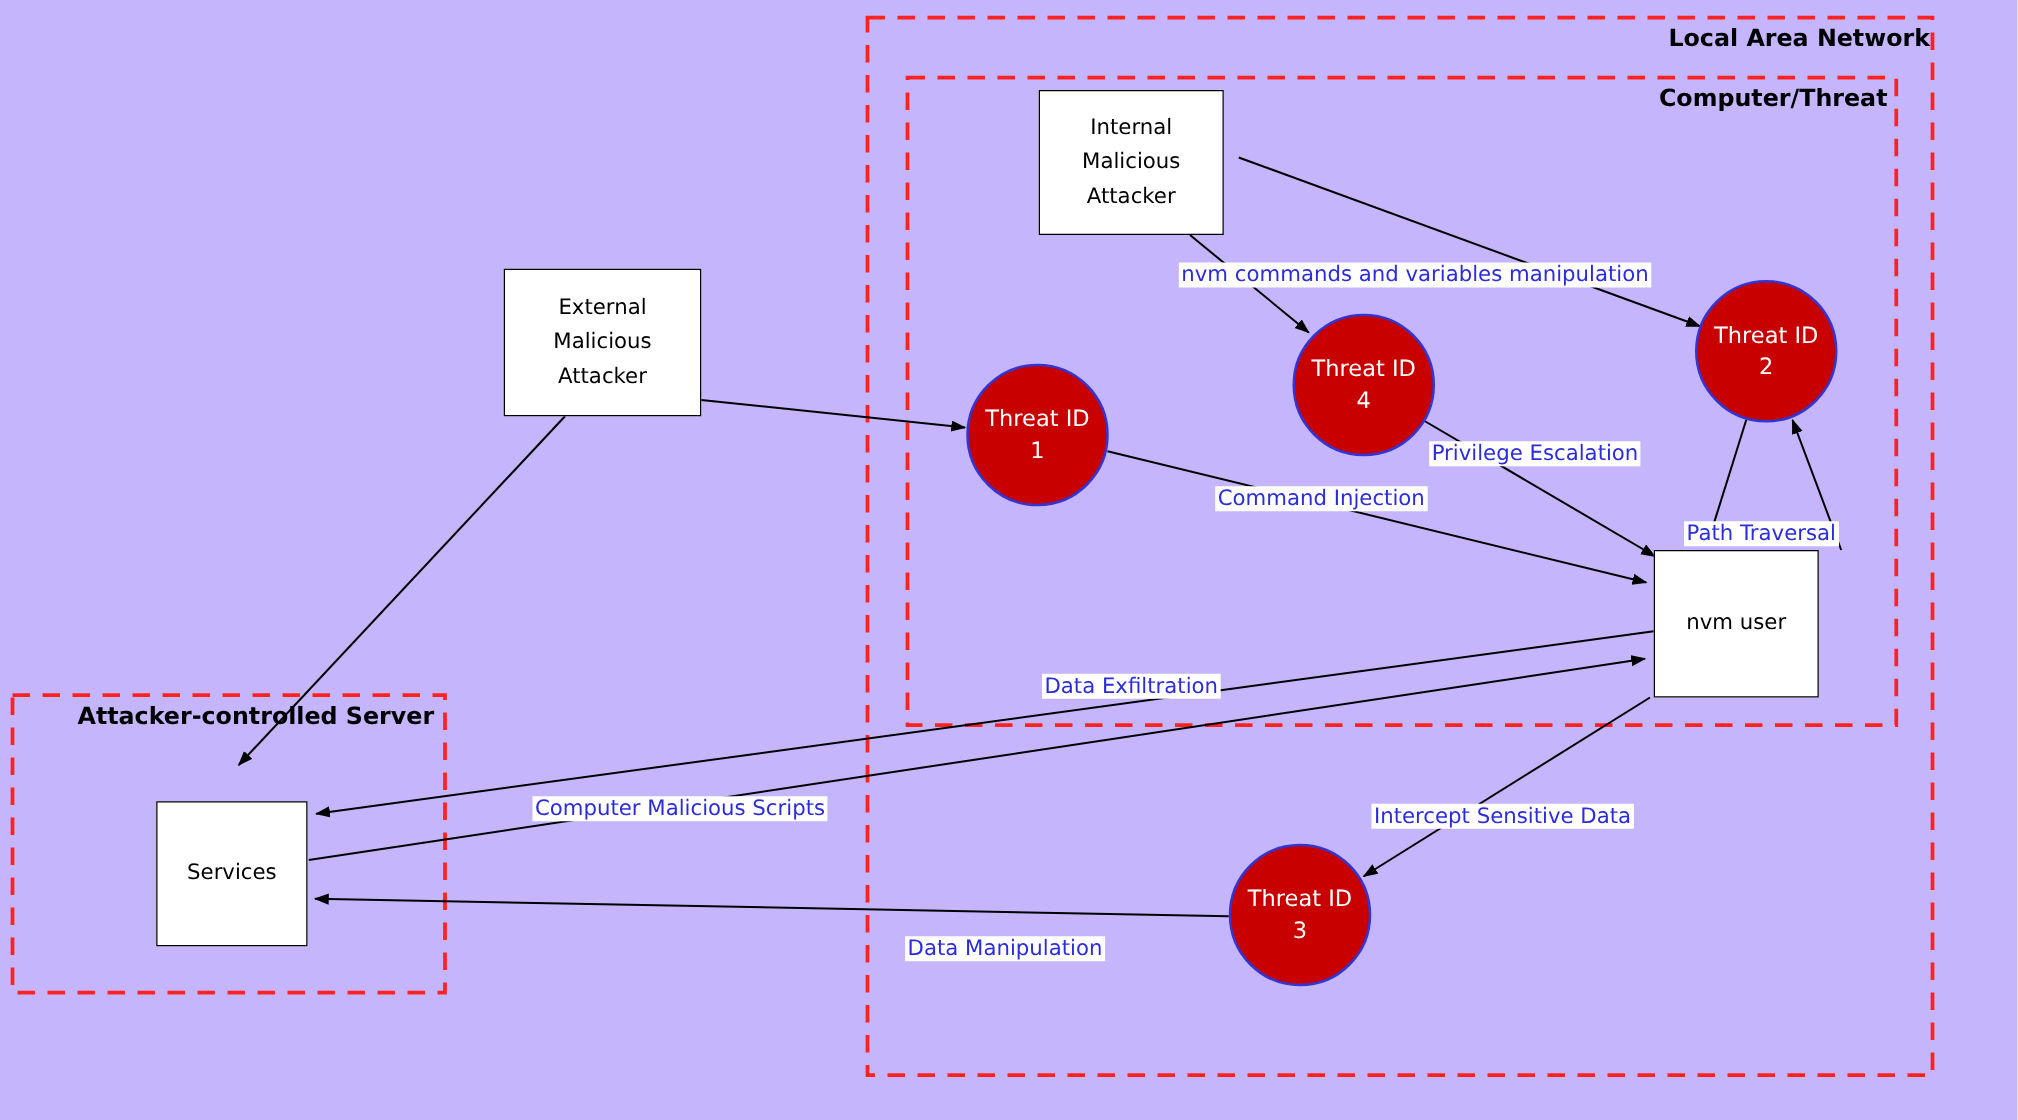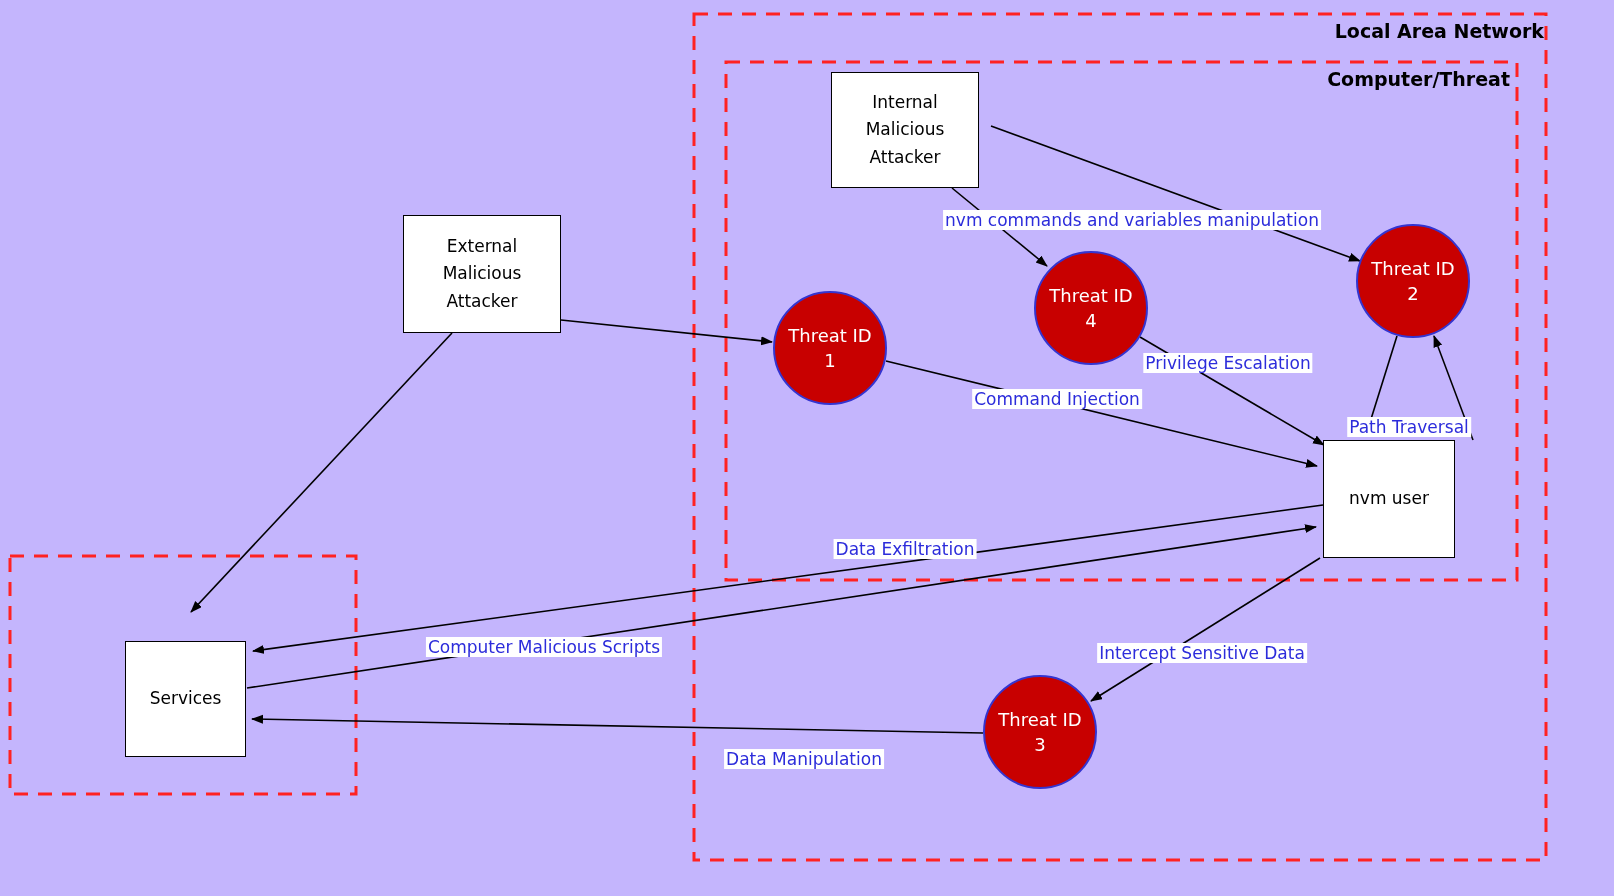--- a/index.html
+++ b/index.html
@@ -66,20 +66,21 @@
     <line class="edge" x1="1397" y1="336" x2="1366" y2="435" marker-end="url(#arrow)"></line>
     <line class="edge" x1="1473" y1="440" x2="1434" y2="336" marker-end="url(#arrow)"></line>
     <line class="edge" x1="1323" y1="505" x2="253" y2="651" marker-end="url(#arrow)"></line>
     <line class="edge" x1="247" y1="688" x2="1316" y2="527" marker-end="url(#arrow)"></line>
     <line class="edge" x1="1320" y1="558" x2="1091" y2="701" marker-end="url(#arrow)"></line>
     <line class="edge" x1="983" y1="733" x2="252" y2="719" marker-end="url(#arrow)"></line>
   </svg>
 
   <div class="boundary-label" style="right:70px;top:20px;">Local Area Network</div>
   <div class="boundary-label" style="right:104px;top:68px;">Computer/Threat</div>
+  <div class="boundary-label" style="left:62px;top:562px;">Attacker-controlled Server</div>
 
   <div class="node" style="left:831px;top:72px;width:148px;height:116px;">Internal
 Malicious
 Attacker</div>
   <div class="node" style="left:403px;top:215px;width:158px;height:118px;">External
 Malicious
 Attacker</div>
   <div class="node" style="left:1323px;top:440px;width:132px;height:118px;">nvm user</div>
   <div class="node" style="left:125px;top:617px;width:121px;height:116px;margin-top:24px;">Services</div>
 

